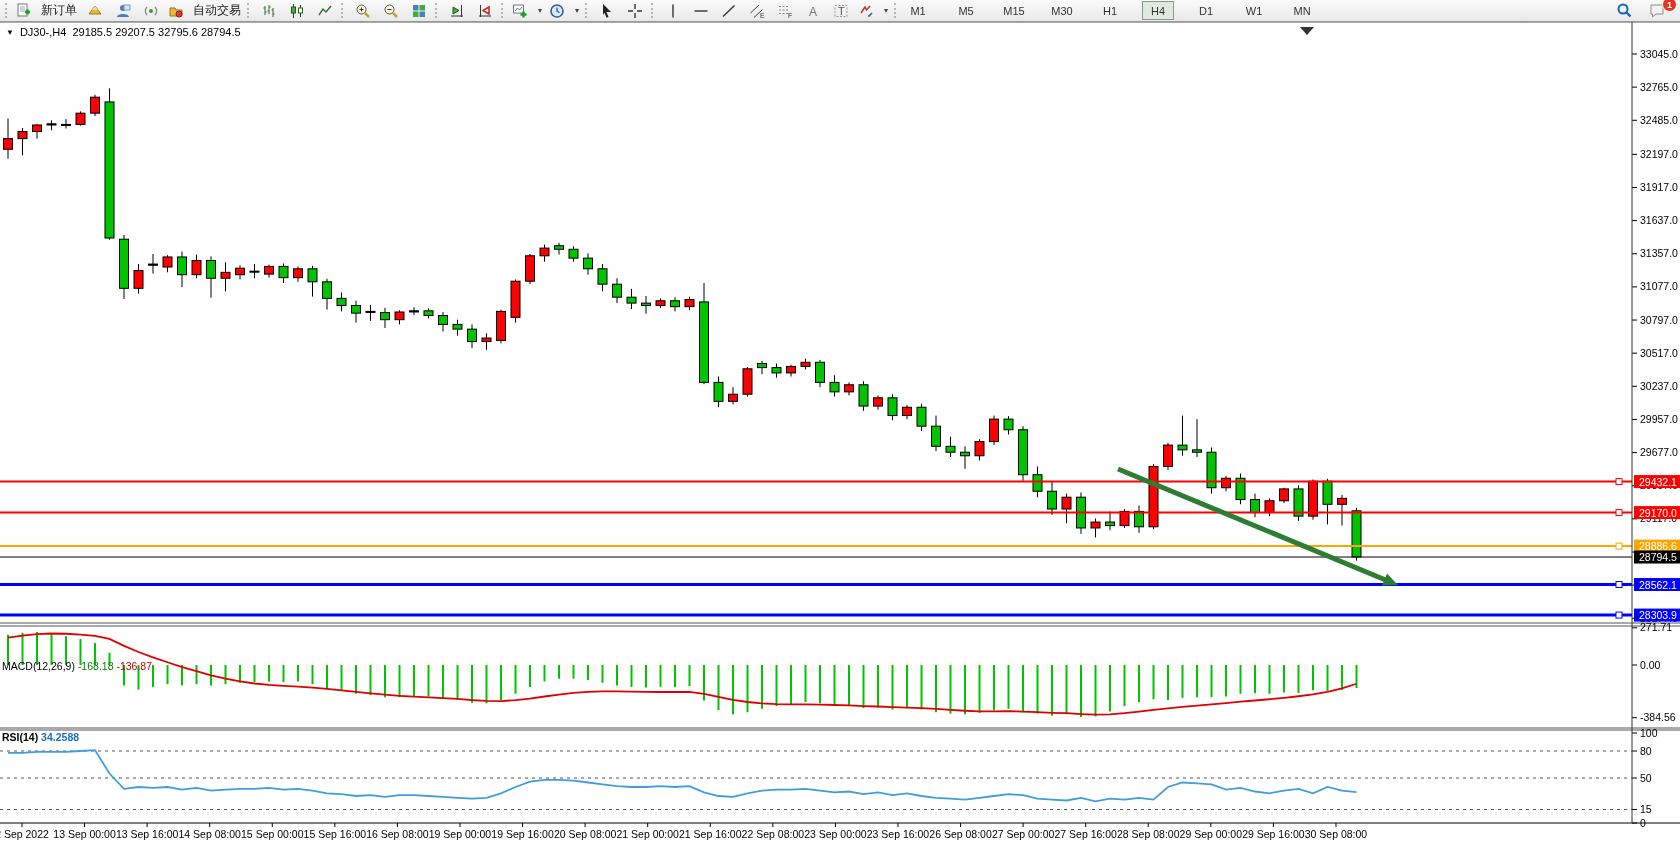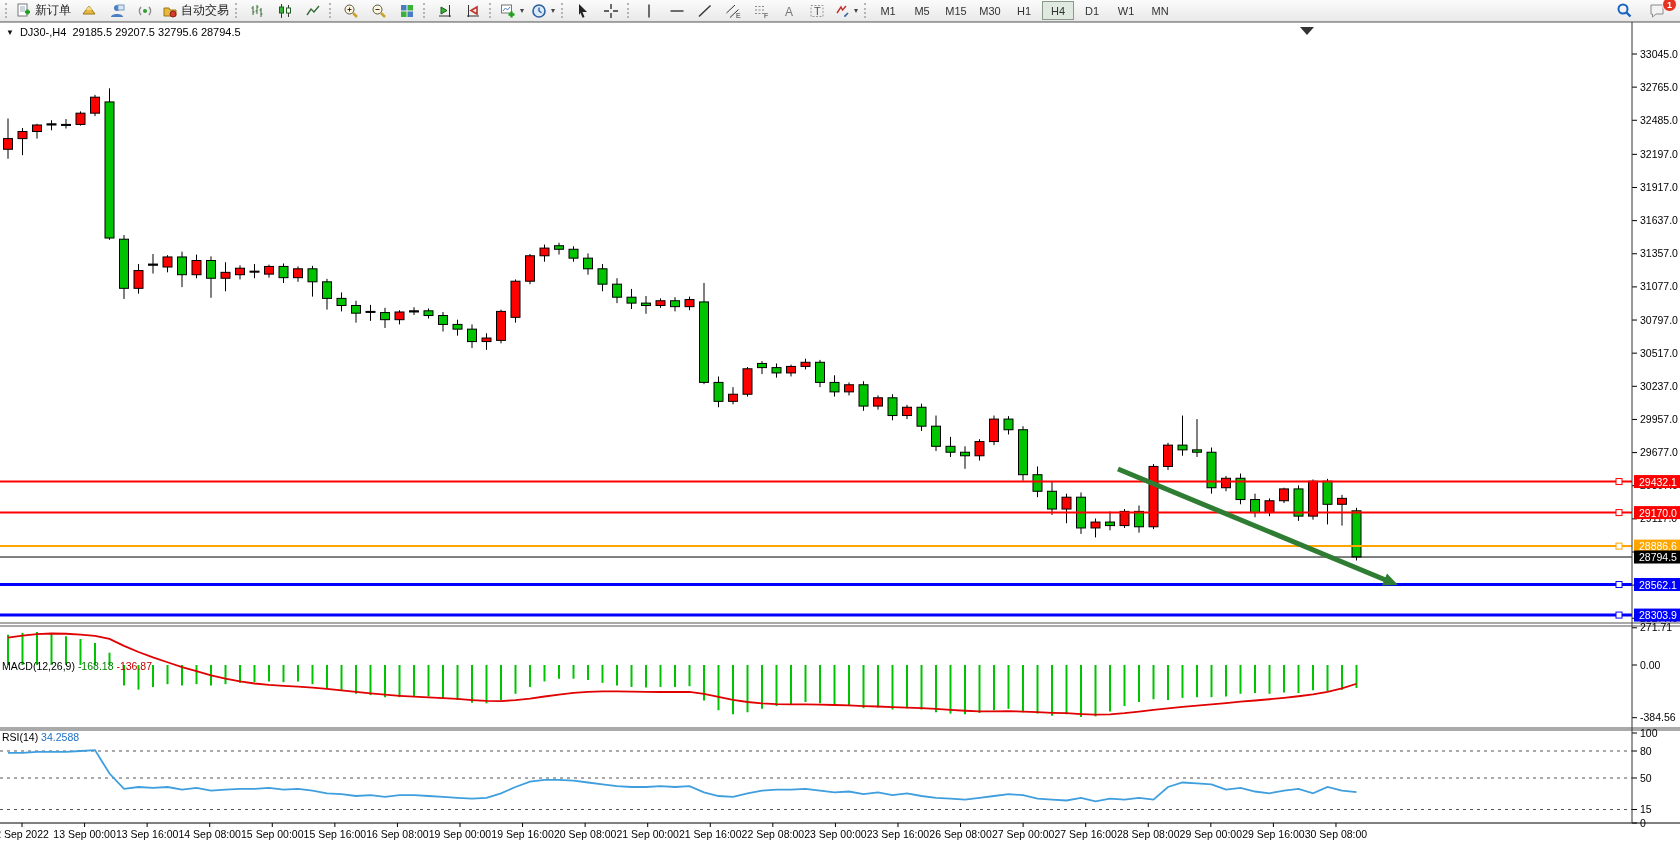--- a/index.html
+++ b/index.html
@@ -2,40 +2,40 @@
 <html><head>
 <meta charset="utf-8">
 <style>
   html,body{margin:0;padding:0;width:1680px;height:845px;overflow:hidden;
     font-family:"Liberation Sans",sans-serif;background:#fff;}
   
   .toolbar{height:21px;display:flex;align-items:center;gap:1px;
     background:linear-gradient(#fbfbfb,#e9e9e9);border-bottom:1px solid #9a9a9a;
     padding:0 3px;font-size:12px;color:#222;}
   .tb-btn{height:19px;min-width:21px;display:flex;align-items:center;justify-content:center;
-    gap:3px;padding:0 2px;border:1px solid transparent;border-radius:2px;cursor:default;}
+    gap:9px;padding:0 2px;border:1px solid transparent;border-radius:2px;cursor:default;}
   .tb-btn svg{display:block;}
   .tb-label{font-size:12px;white-space:nowrap;}
   .grip{width:3px;height:15px;margin:0 2px;border-left:2px dotted #b5b5b5;}
   .caret{font-size:8px;color:#444;margin-left:1px;}
   .tf-btn{height:17px;min-width:24px;padding:0 3px;display:flex;align-items:center;justify-content:center;
     font-size:11px;color:#333;border:1px solid transparent;}
   .tf-btn.active{background:#dfe9df;border:1px solid #8a9a8a;border-radius:0;}
   .toolbar-right{margin-left:auto;display:flex;align-items:center;gap:6px;padding-right:6px;}
   .notif{position:relative;}
   .badge{position:absolute;top:-4px;right:-7px;background:#e53322;color:#fff;border-radius:8px;
     min-width:13px;height:13px;font-size:9px;display:flex;align-items:center;justify-content:center;
     border:1px solid #fff;font-weight:bold;}
   
   .chart-wrap{position:relative;width:1680px;height:824px;background:#fff;}
   #chart-svg{position:absolute;left:0;top:0;}
   .pane-label{position:absolute;font-size:10.5px;color:#000;white-space:nowrap;z-index:5;}
   #symbol-header{left:6px;top:4px;display:flex;gap:6px;align-items:center;font-size:11px;}
   #macd-label{left:2px;top:638px;}
-  #rsi-label{left:2px;top:709px;}
+  #rsi-label{left:2px;top:709px;font-weight:bold;}
   .collapse-tri{font-size:8px;color:#111;}
   .val-green{color:#008000;} .val-red{color:#c00000;} .val-blue{color:#1c6fc4;}
 </style>
 </head>
 <body>
 
 <div class="toolbar">
   <div class="grip"></div>
   <div class="tb-btn">
     <svg width="16" height="16">
@@ -193,21 +193,21 @@
   </div>
   <div class="tb-btn">
     <svg width="16" height="16">
         <path d="M3 10l4-6 1.5 3L12 3" fill="none" stroke="#c03227" stroke-width="1.4"></path>
         <path d="M11 13l3-3" stroke="#2f5f9e" stroke-width="1.6"></path>
         <polygon points="10,14 12.5,13.3 10.7,11.7" fill="#2f5f9e"></polygon>
       </svg>
     <span class="caret">▾</span>
   </div>
   <div class="grip"></div>
-  <div id="tf-bar" style="display:flex;align-items:flex-start;gap:2px;">
+  <div id="tf-bar" style="display:flex;align-items:flex-start;gap:16px;">
       <div class="tf-btn">M1</div>
       <div class="tf-btn">M5</div>
       <div class="tf-btn">M15</div>
       <div class="tf-btn">M30</div>
       <div class="tf-btn">H1</div>
       <div class="tf-btn active">H4</div>
       <div class="tf-btn">D1</div>
       <div class="tf-btn">W1</div>
       <div class="tf-btn">MN</div>
     </div>

